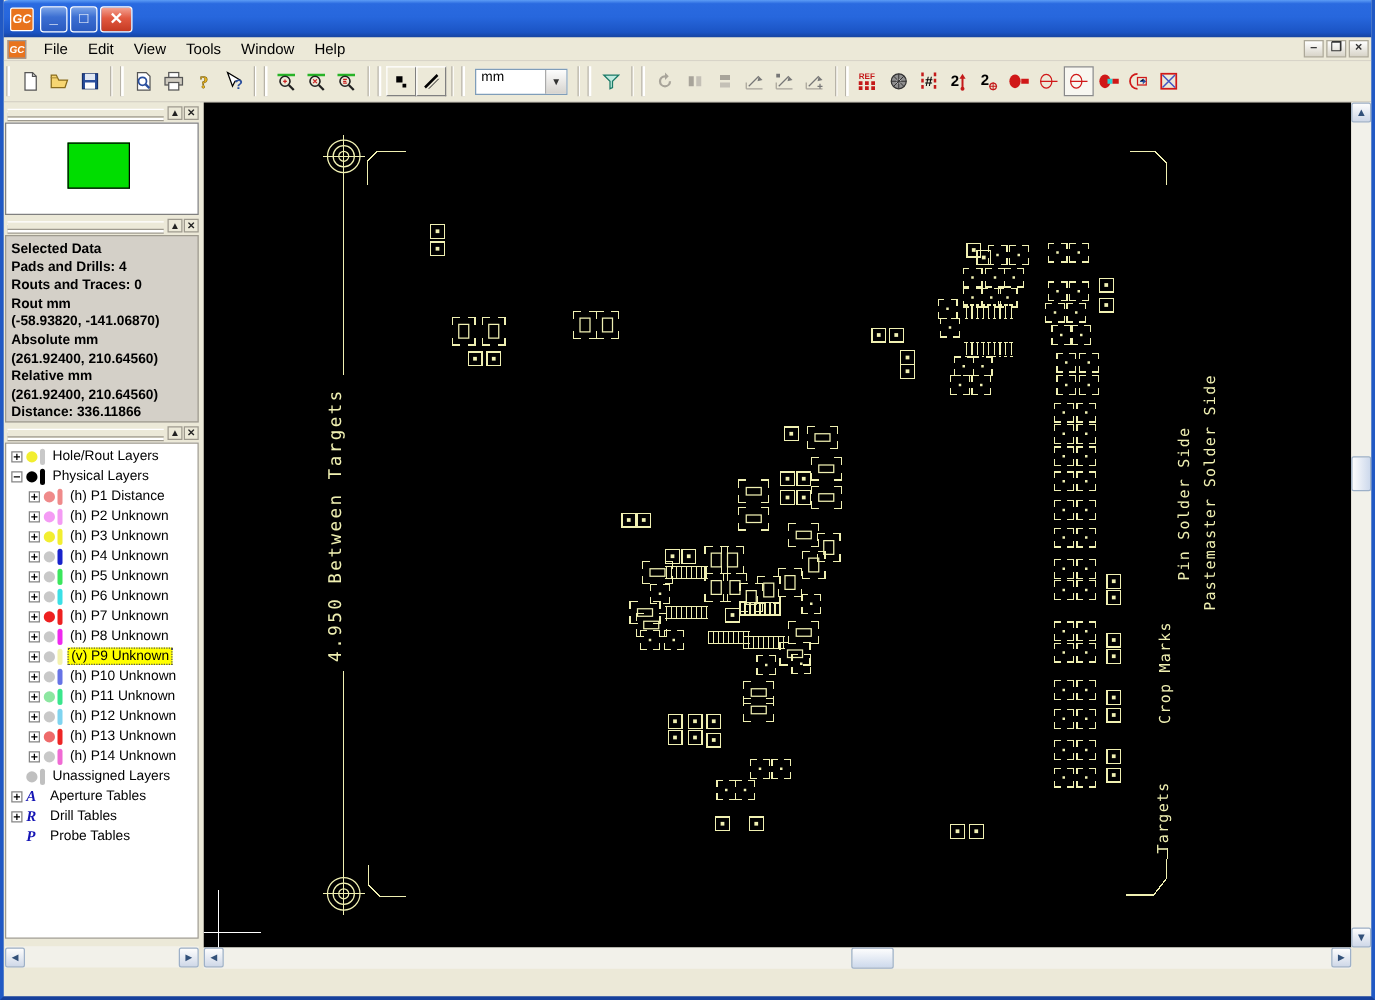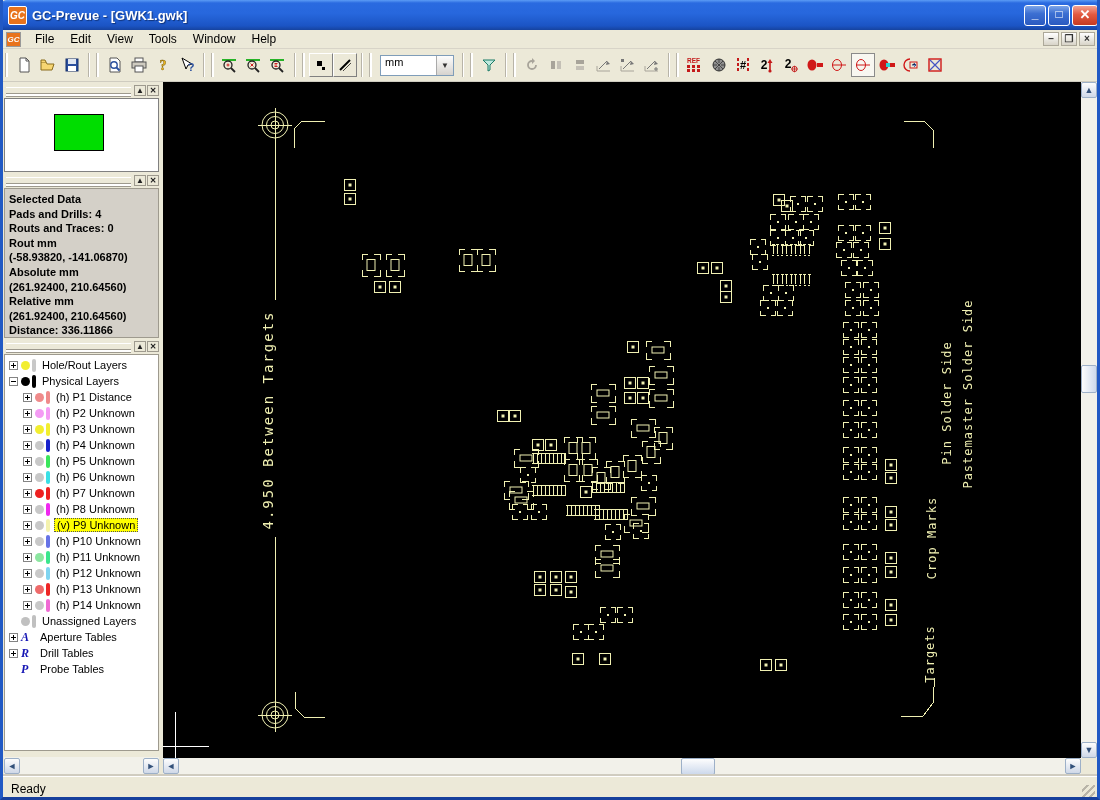--- a/index.html
+++ b/index.html
@@ -84,21 +84,20 @@
   #grip{position:absolute;right:2px;bottom:2px;width:13px;height:13px;
      background:repeating-linear-gradient(135deg,transparent 0 3px,#b8b4a8 3px 5px);}
 </style>
 </head>
 <body>
 
 <div id="app">
 
   <div id="titlebar">
     <div id="app-icon">GC</div>
-    <div id="title-text">GC-Prevue - [GWK1.gwk]</div>
     <div class="tb-btns">
       <div class="tb-btn">
           <span>_</span>
         </div>
       <div class="tb-btn">
           <span>□</span>
         </div>
       <div class="tb-btn close">
           <span>✕</span>
         </div>
@@ -878,17 +877,13 @@
     <div id="vsb-thumb"></div>
     <div class="sb-btn" style="bottom:0">▼</div>
   </div>
 
   <div id="hsb">
     <div class="sb-btn" style="left:0">◄</div>
     <div id="hsb-thumb"></div>
     <div class="sb-btn" style="right:0">►</div>
   </div>
 
-  <div id="statusbar">
-    <span>Ready</span>
-    <div id="grip"></div>
-  </div>
 </div>
 
 </body></html>

